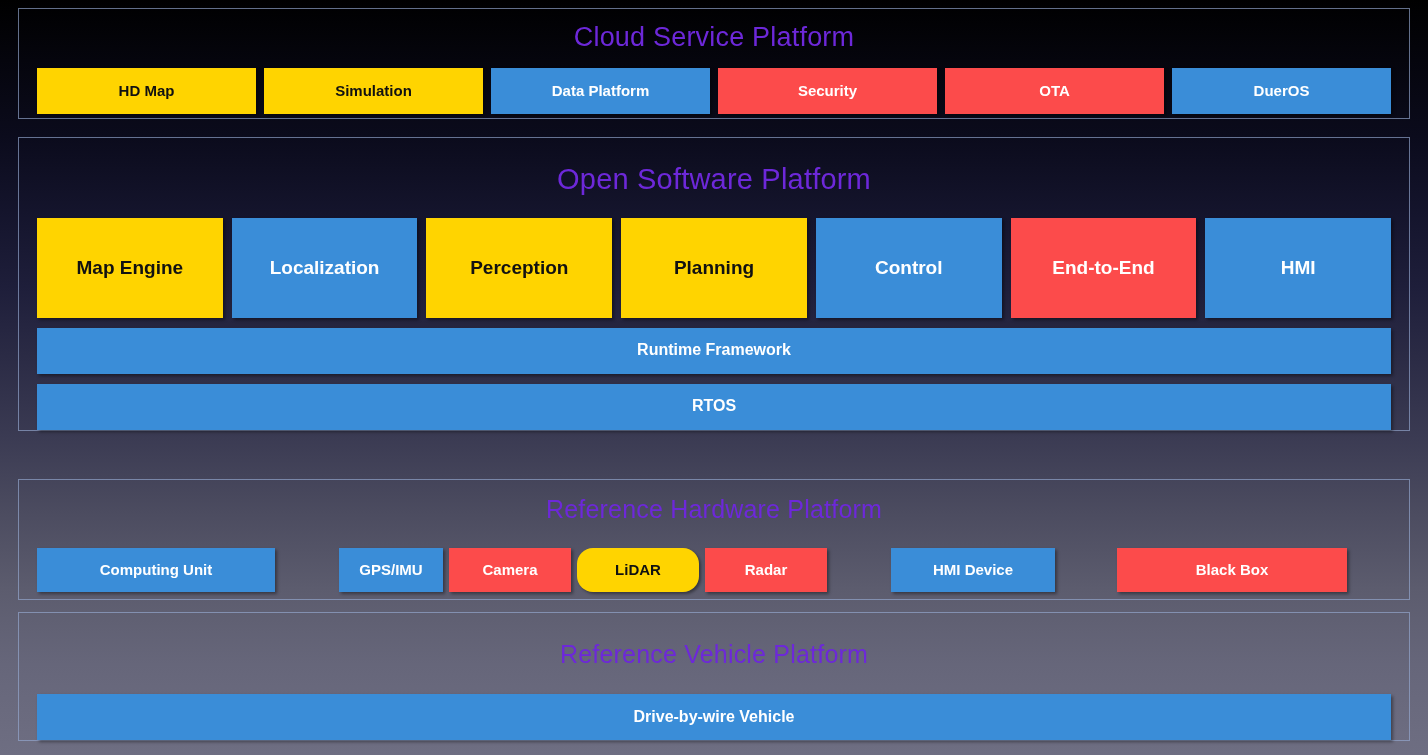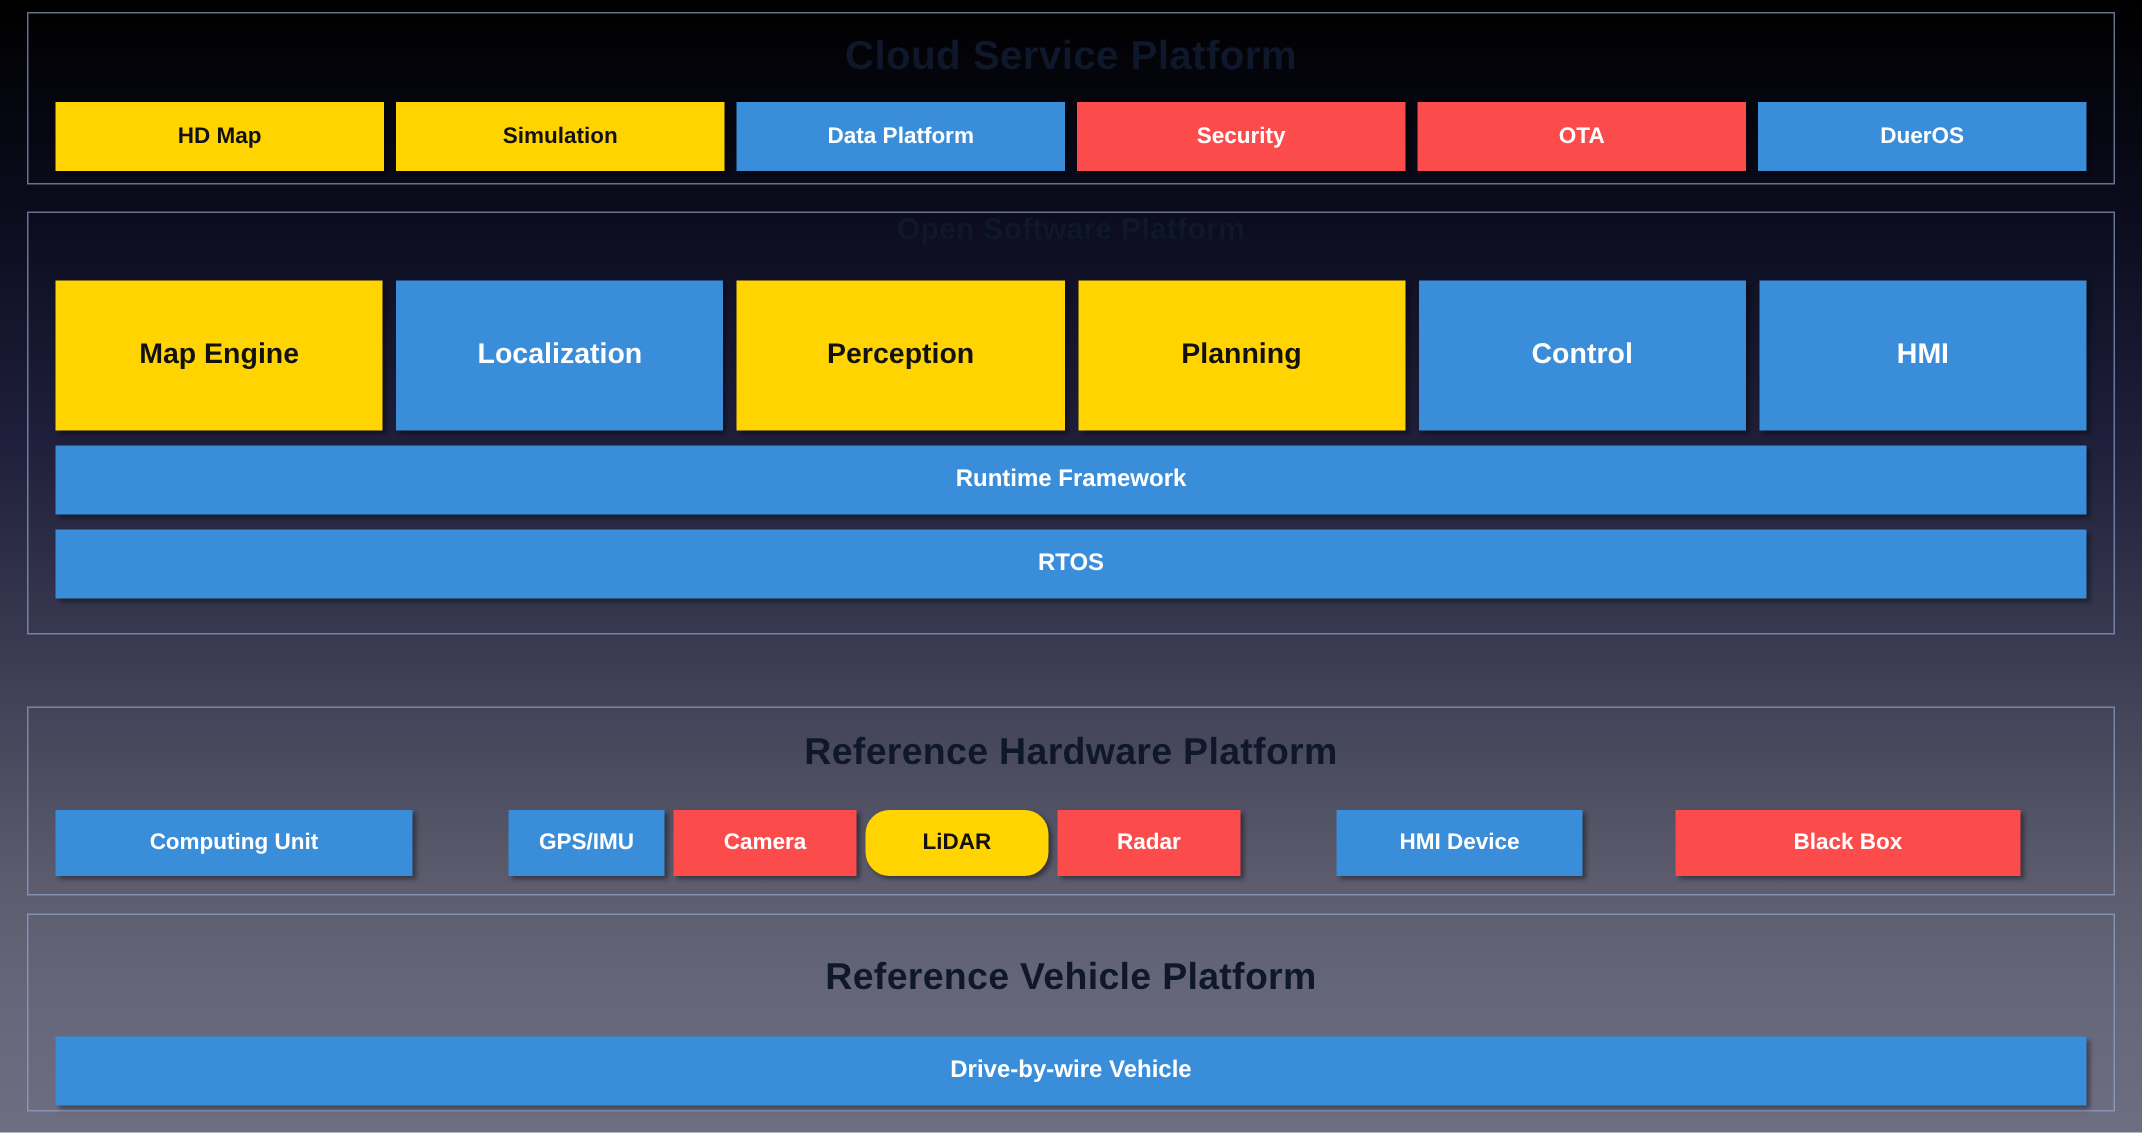--- a/index.html
+++ b/index.html
@@ -38,35 +38,35 @@
   
   .layer {
     position: relative;
     border: 1.5px solid rgba(150,170,210,0.65);
     display: flex;
     flex-direction: column;
     align-items: center;
   }
 
   .layer-title {
-    color: #0f172a;
-    font-weight: bold;
+    color: #6d28d9;
+    font-weight: normal;
     text-align: center;
     letter-spacing: 0.2px;
     width: 100%;
   }
 
   
   .layer-cloud      { height: 122px; margin-bottom: 18px; }
   .layer-software   { height: 300px; margin-bottom: 12px; }
   .layer-hardware   { height: 134px; margin-bottom: 12px; margin-top: 36px; }
   .layer-vehicle    { height: 140px; }
 
   .layer-cloud .layer-title     { font-size: 27px; margin-top: 13px; }
-  .layer-software .layer-title  { font-size: 20px; margin-top: 0; }
+  .layer-software .layer-title  { font-size: 29px; margin-top: 25px; }
   .layer-hardware .layer-title  { font-size: 25px; margin-top: 15px; }
   .layer-vehicle .layer-title   { font-size: 25px; margin-top: 27px; }
 
   
   .row {
     display: flex;
     width: 100%;
     padding: 0 18px;
   }
 
@@ -139,20 +139,21 @@
   </section>
 
   <section class="layer layer-software">
     <div class="layer-title">Open Software Platform</div>
     <div class="row row-software">
         <div class="block yellow">Map Engine</div>
         <div class="block blue">Localization</div>
         <div class="block yellow">Perception</div>
         <div class="block yellow">Planning</div>
         <div class="block blue">Control</div>
+        <div class="block red">End-to-End</div>
         <div class="block blue">HMI</div>
       </div>
     <div class="row row-bar">
         <div class="block blue">Runtime Framework</div>
       </div>
     <div class="row row-bar">
         <div class="block blue">RTOS</div>
       </div>
   </section>
 

